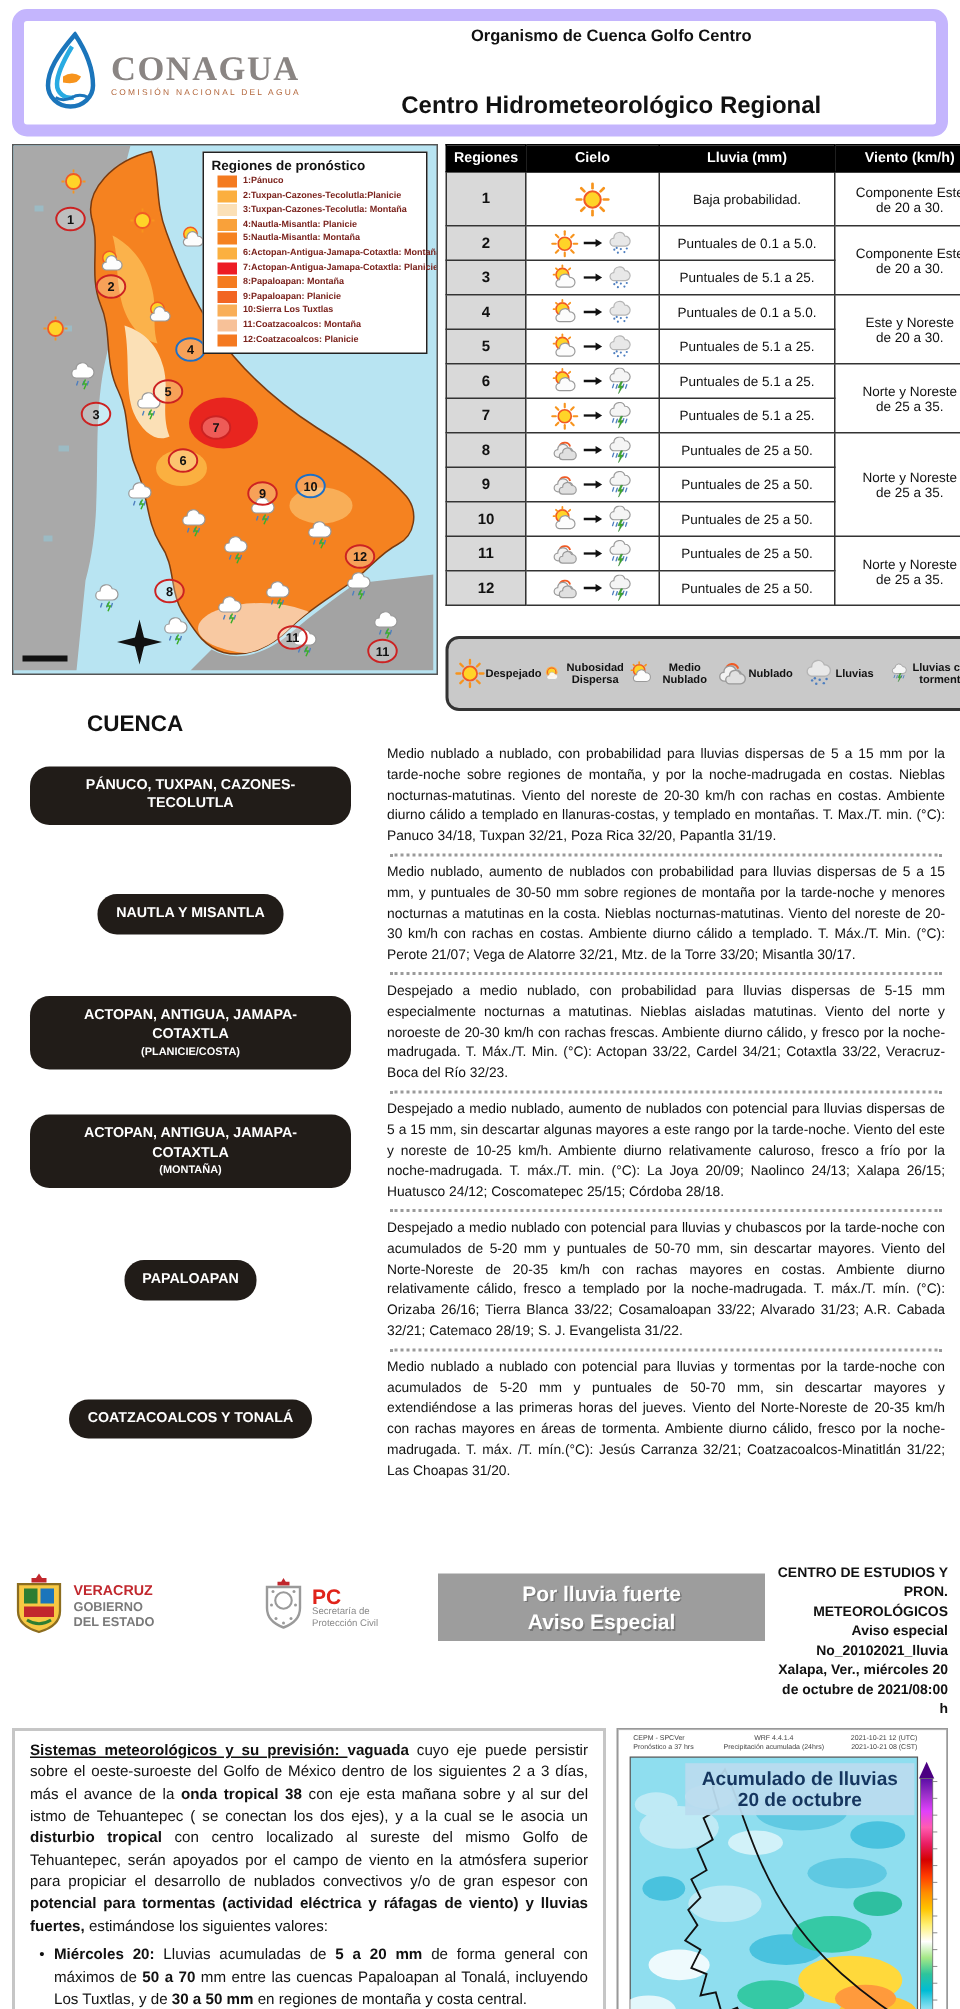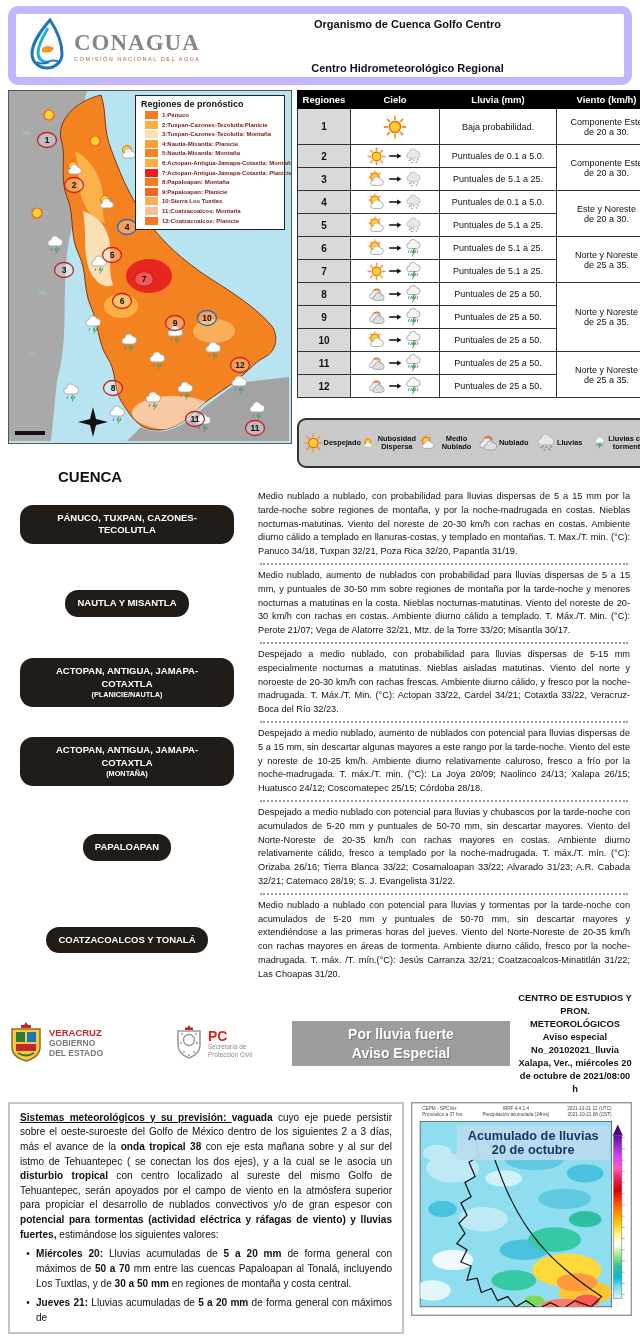--- a/index.html
+++ b/index.html
@@ -6,21 +6,21 @@
   body{font-family:"Liberation Sans",sans-serif;color:#111;}
   .page{width:640px;box-sizing:border-box;padding:6px 8px 0;position:relative;background:#fff;}
   
   .header-card{border:8px solid #c4b5fd;border-radius:10px;padding:4px 12px 3px;}
   .header-top{display:flex;align-items:center;}
   .logo-wrap{width:215px;display:flex;align-items:center;gap:6px;}
   .logo-text .brand{font-family:"Liberation Serif",serif;font-size:23px;letter-spacing:1px;color:#8a8583;font-weight:bold;}
   .logo-text .brand-sub{font-size:5.6px;color:#b2653a;letter-spacing:1.5px;}
   .header-titles{flex:1;text-align:center;font-weight:bold;}
   .header-titles .t1{font-size:11px;margin-bottom:4px;}
-  .header-titles .t2{font-size:11px;margin-top:32px;}
+  .header-titles .t2{font-size:16px;margin-top:32px;}
   .header-titles .t3{font-size:11px;}
   .header-sub{text-align:center;font-size:8.6px;margin-top:3px;}
   
   .top-area{display:flex;gap:5px;margin-top:5px;}
   .map-panel{width:282px;height:352px;position:relative;border:1px solid #555;background:#B8E4F2;overflow:hidden;flex-shrink:0;}
   .map-legend{position:absolute;top:4px;left:126px;width:150px;background:#fff;border:1px solid #222;padding:2px 3px 3px;box-sizing:border-box;}
   .map-legend-title{font-size:9px;font-weight:bold;margin:1px 0 2px 2px;}
   .mleg-item{display:flex;align-items:center;gap:4px;margin:1.6px 0 1.6px 6px;}
   .mleg-sw{width:13px;height:8px;flex-shrink:0;}
   .mleg-lab{font-size:6px;font-weight:bold;color:#7A221C;white-space:nowrap;}
@@ -56,21 +56,21 @@
   .dashed-sep{border-top:2px dotted #9a9a9a;margin:1px 4px 1px 252px;}
   
   .aviso-row{display:flex;align-items:center;gap:8px;margin:7px 0 6px;}
   .vz-logo{display:flex;align-items:center;gap:5px;width:158px;flex-shrink:0;}
   .vz-text div:nth-child(1){color:#C1272D;font-weight:bold;font-size:9.5px;}
   .vz-text div{color:#7a7a7a;font-weight:bold;font-size:8.5px;line-height:1.15;}
   .pc-logo{display:flex;align-items:center;gap:4px;width:110px;flex-shrink:0;}
   .pc-text .pc-big{color:#E0231A;font-weight:bold;font-size:14px;line-height:1;}
   .pc-text .pc-small{color:#8a8a8a;font-size:6.4px;line-height:1.2;}
   .aviso-banner{width:218px;flex-shrink:0;background:#9D9D9D;color:#fff;font-weight:bold;font-size:14px;text-align:center;padding:4px 0;line-height:1.35;text-shadow:1px 1px 0 #767676;}
-  .aviso-info{flex:1;text-align:center;font-weight:bold;font-size:9.3px;line-height:1.4;}
+  .aviso-info{flex:1;text-align:right;font-weight:bold;font-size:9.3px;line-height:1.4;margin-top:44px;}
   
   .bottom-area{display:flex;gap:7px;align-items:flex-start;}
   .left-col{flex:1;min-width:0;}
   .special-box{border:2px solid #C6C6C6;padding:7px 10px;font-size:10.1px;line-height:1.45;text-align:justify;}
   .special-box .b,.importante-box .b{font-weight:bold;}
   .special-box .u{text-decoration:underline;}
   .bullet{display:flex;margin-top:5px;}
   .bullet .dot{width:16px;flex-shrink:0;text-align:center;}
   .bullet .btxt{flex:1;text-align:justify;}
   .right-col{width:221px;flex-shrink:0;}
@@ -939,21 +939,21 @@
       <div class="dashed-sep"></div>
       <div class="section">
         <div class="section-label">
           <div class="label-box"><span class="label-main">NAUTLA Y MISANTLA</span></div>
         </div>
         <div class="section-text">Medio nublado, aumento de nublados con probabilidad para lluvias dispersas de 5 a 15 mm, y puntuales de 30-50 mm sobre regiones de montaña por la tarde-noche y menores nocturnas a matutinas en la costa. Nieblas nocturnas-matutinas. Viento del noreste de 20-30 km/h con rachas en costas. Ambiente diurno cálido a templado. T. Máx./T. Min. (°C): Perote 21/07; Vega de Alatorre 32/21, Mtz. de la Torre 33/20; Misantla 30/17.</div>
       </div>
       <div class="dashed-sep"></div>
       <div class="section">
         <div class="section-label">
-          <div class="label-box"><span class="label-main">ACTOPAN, ANTIGUA, JAMAPA-COTAXTLA</span><span class="label-sub">(PLANICIE/NAUTLA)</span></div>
+          <div class="label-box"><span class="label-main">ACTOPAN, ANTIGUA, JAMAPA-COTAXTLA</span><span class="label-sub">(PLANICIE/COSTA)</span></div>
         </div>
         <div class="section-text">Despejado a medio nublado, con probabilidad para lluvias dispersas de 5-15 mm especialmente nocturnas a matutinas. Nieblas aisladas matutinas. Viento del norte y noroeste de 20-30 km/h con rachas frescas. Ambiente diurno cálido, y fresco por la noche-madrugada. T. Máx./T. Min. (°C): Actopan 33/22, Cardel 34/21; Cotaxtla 33/22, Veracruz-Boca del Río 32/23.</div>
       </div>
       <div class="dashed-sep"></div>
       <div class="section">
         <div class="section-label">
           <div class="label-box"><span class="label-main">ACTOPAN, ANTIGUA, JAMAPA-COTAXTLA</span><span class="label-sub">(MONTAÑA)</span></div>
         </div>
         <div class="section-text">Despejado a medio nublado, aumento de nublados con potencial para lluvias dispersas de 5 a 15 mm, sin descartar algunas mayores a este rango por la tarde-noche. Viento del este y noreste de 10-25 km/h. Ambiente diurno relativamente caluroso, fresco a frío por la noche-madrugada. T. máx./T. min. (°C): La Joya 20/09; Naolinco 24/13; Xalapa 26/15; Huatusco 24/12; Coscomatepec 25/15; Córdoba 28/18.</div>
       </div>

